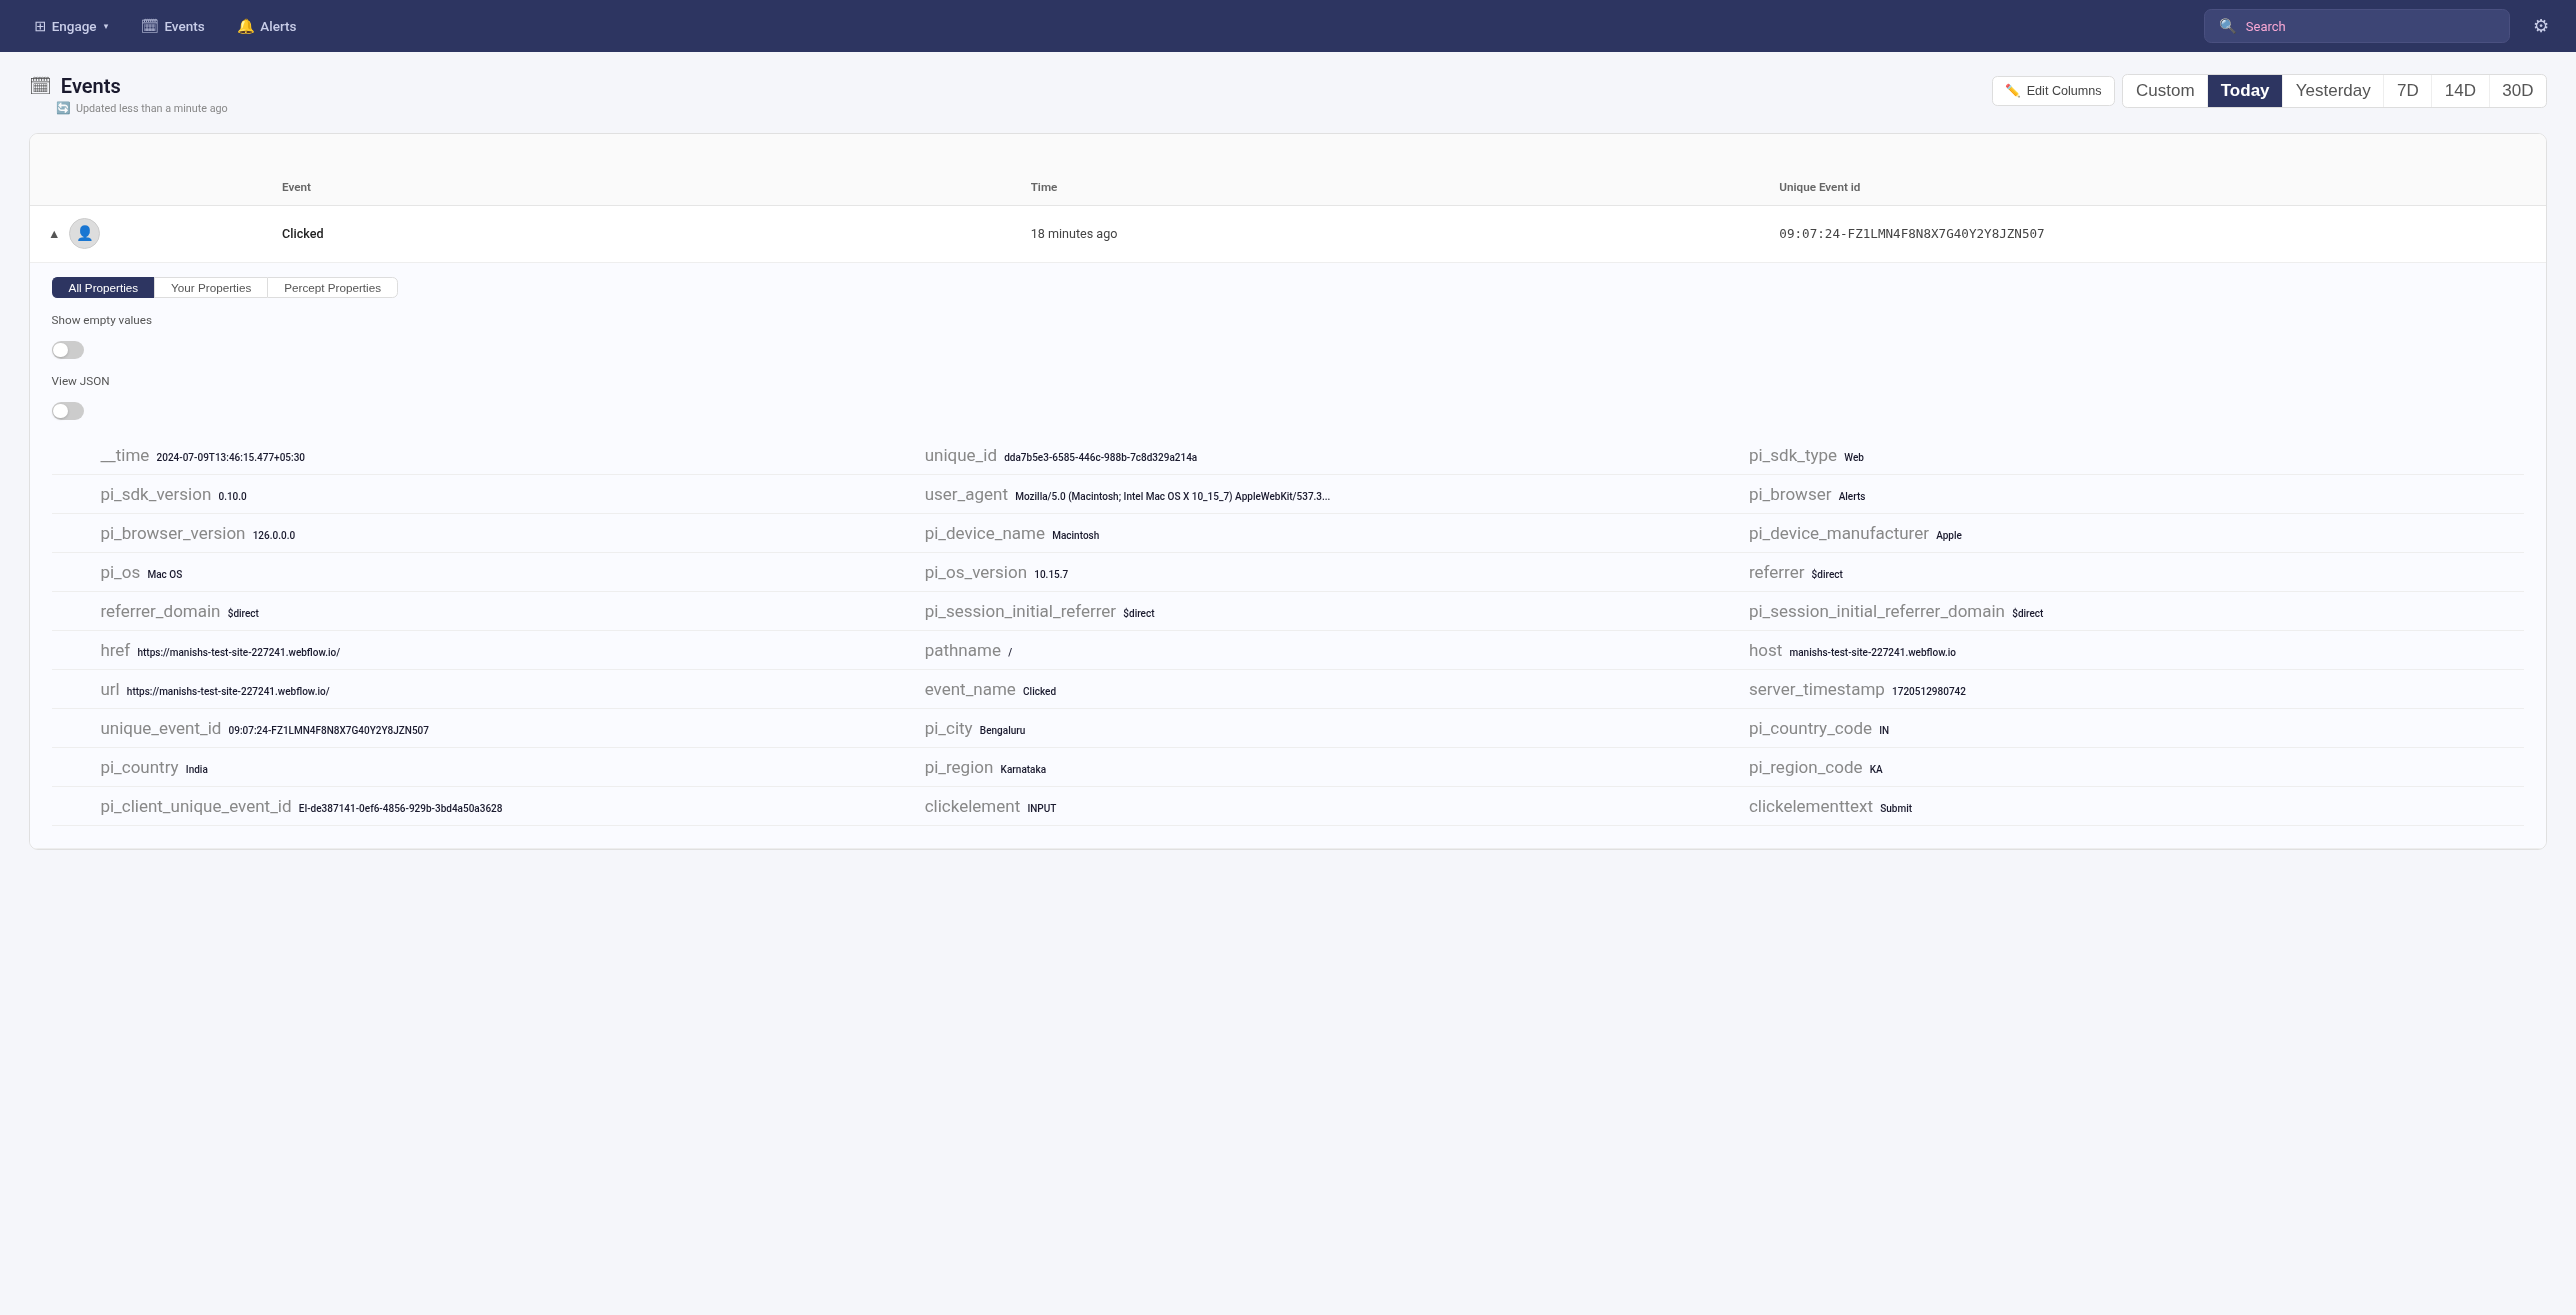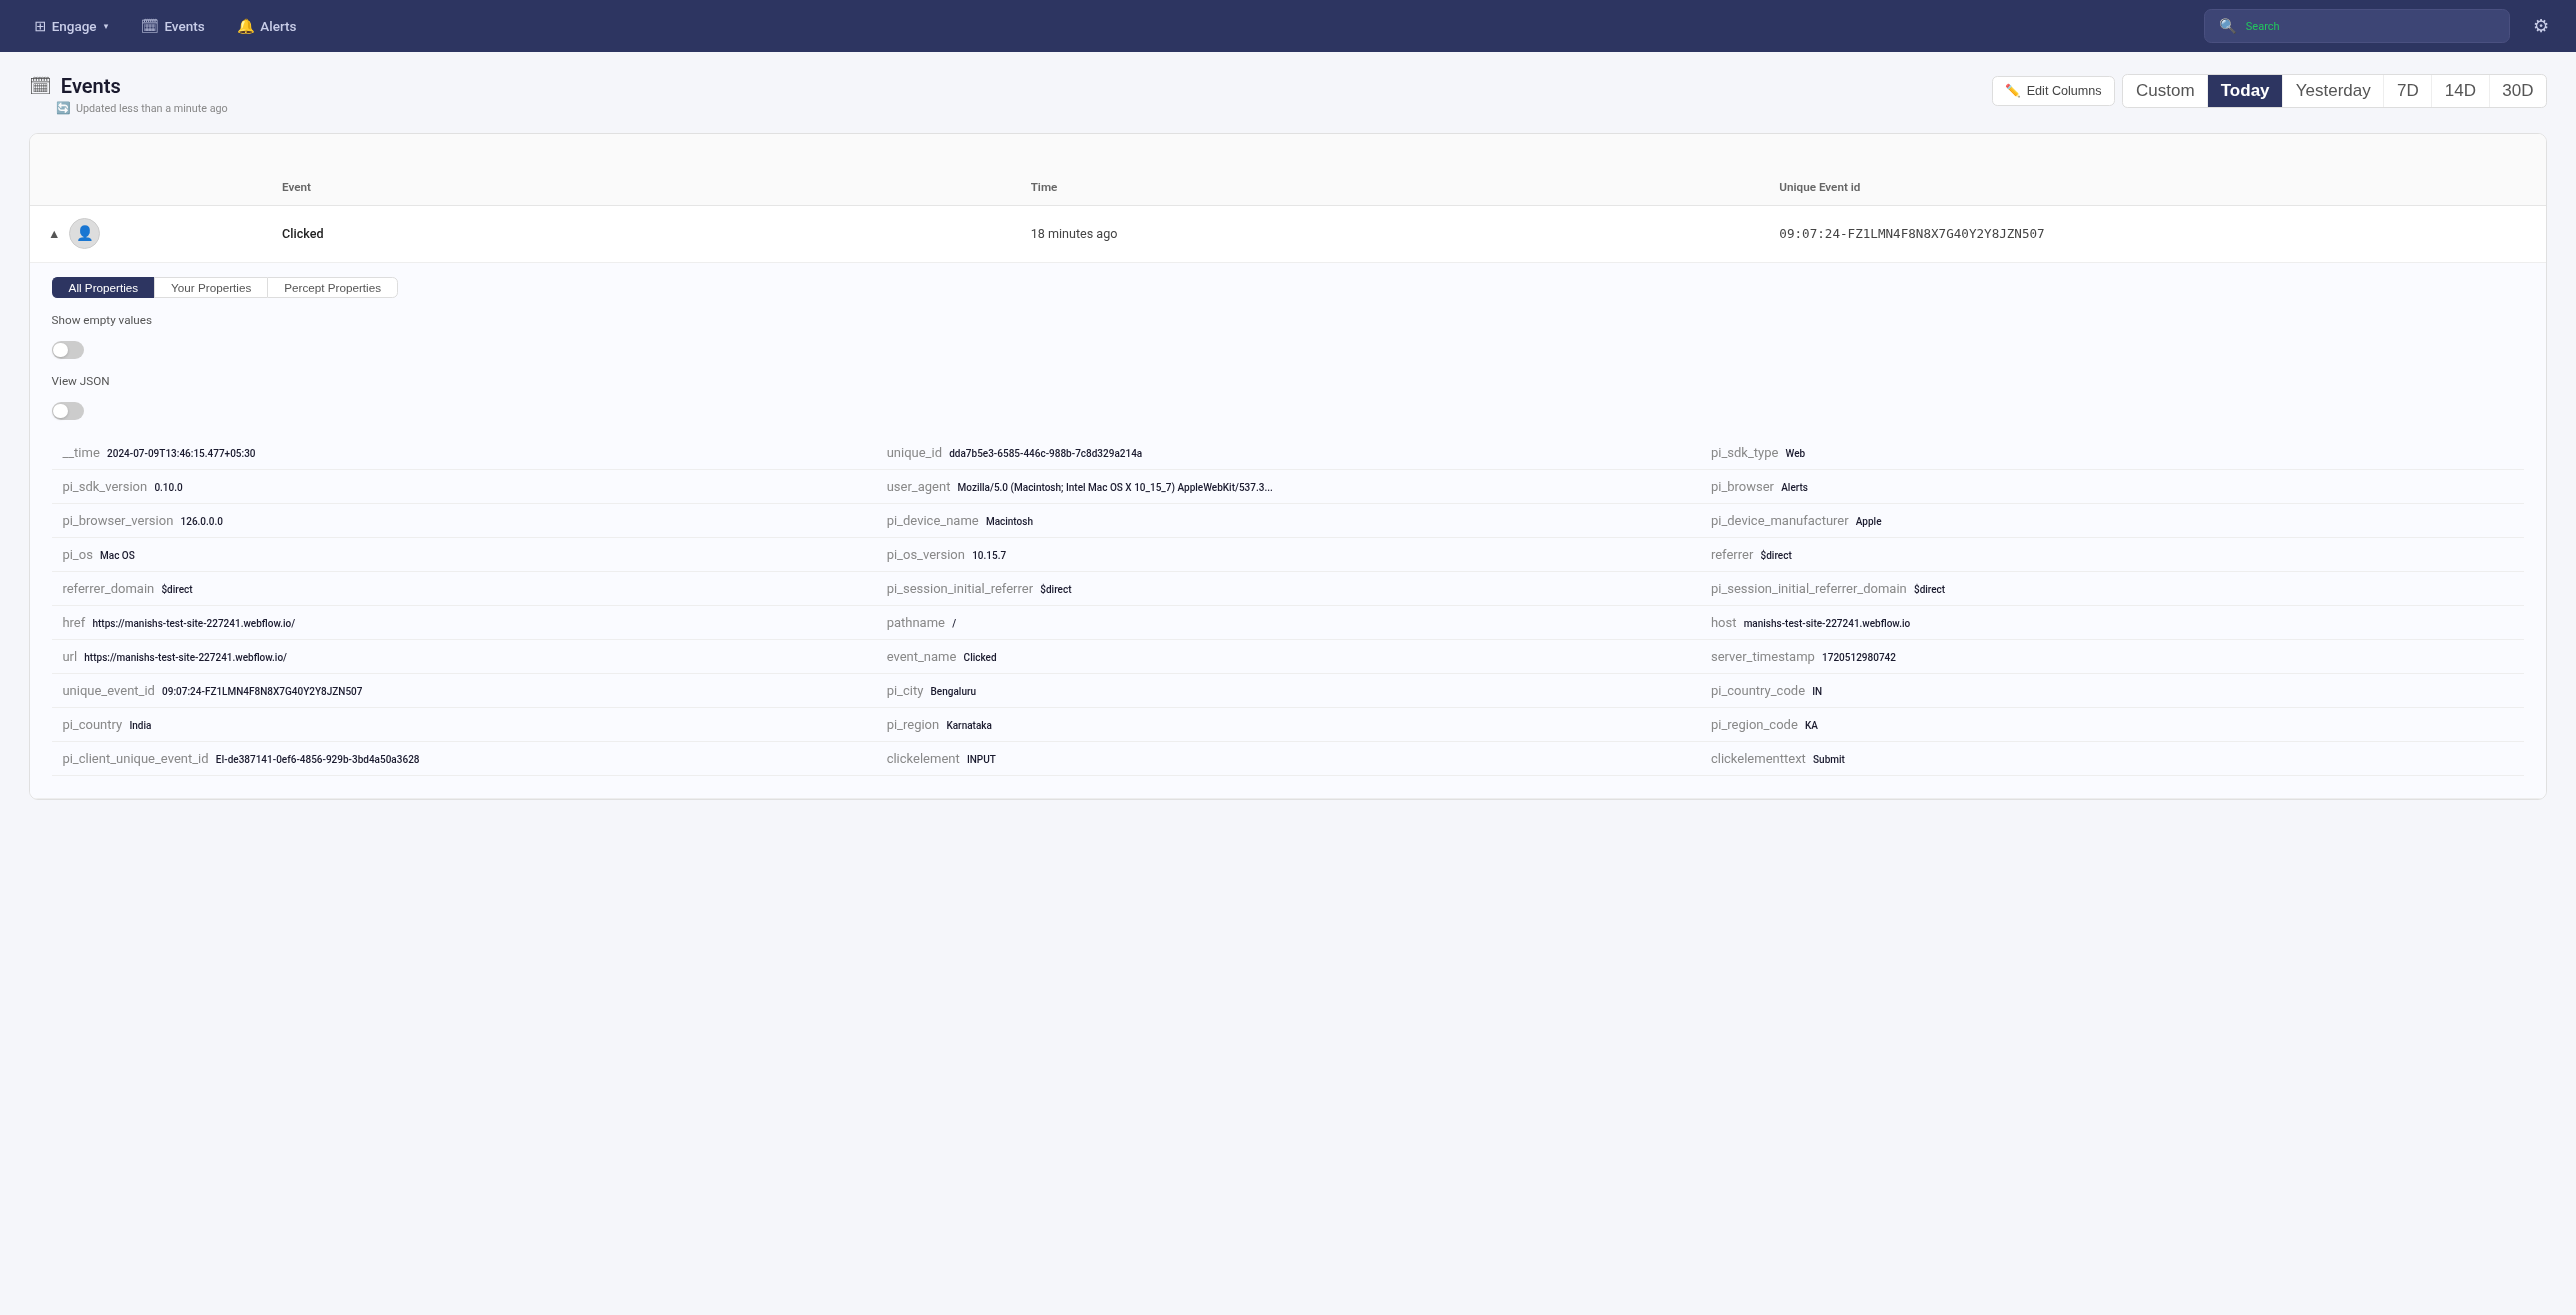--- a/index.html
+++ b/index.html
@@ -34,21 +34,21 @@
       align-items: center;
       background: #3d4575;
       border: 0.9px solid #4a5080;
       border-radius: 7.2px;
       padding: 7.2px 14.4px;
       gap: 9px;
       width: 306px;
       cursor: text;
     }
     .search-bar .search-icon { color: #8890b8; font-size: 14.4px; }
-    .search-bar span { color: #22c55e; font-size: 11px; }
+    .search-bar span { color: #f9a8d4; font-size: 13px; }
 
     .settings-btn {
       background: none;
       border: none;
       color: #c8cde8;
       font-size: 18px;
       cursor: pointer;
       margin-left: 10.8px;
       padding: 5.4px;
       border-radius: 5.4px;
@@ -260,25 +260,26 @@
       gap: 0;
     }
     .prop-item {
       display: flex;
       align-items: baseline;
       gap: 7.2px;
       padding: 9px 10.8px;
       border-bottom: 0.9px solid #eee;
     }
     .prop-key {
-      font-size: 13px;
+      font-size: 17px;
       color: #888;
       white-space: nowrap;
       min-width: 0;
       flex-shrink: 0;
+      margin-left: 38px;
     }
     .prop-val {
       font-size: 10px;
       color: #1a1a2e;
       font-weight: 500;
       word-break: break-all;
     }
   </style>
 </head>
 <body>

